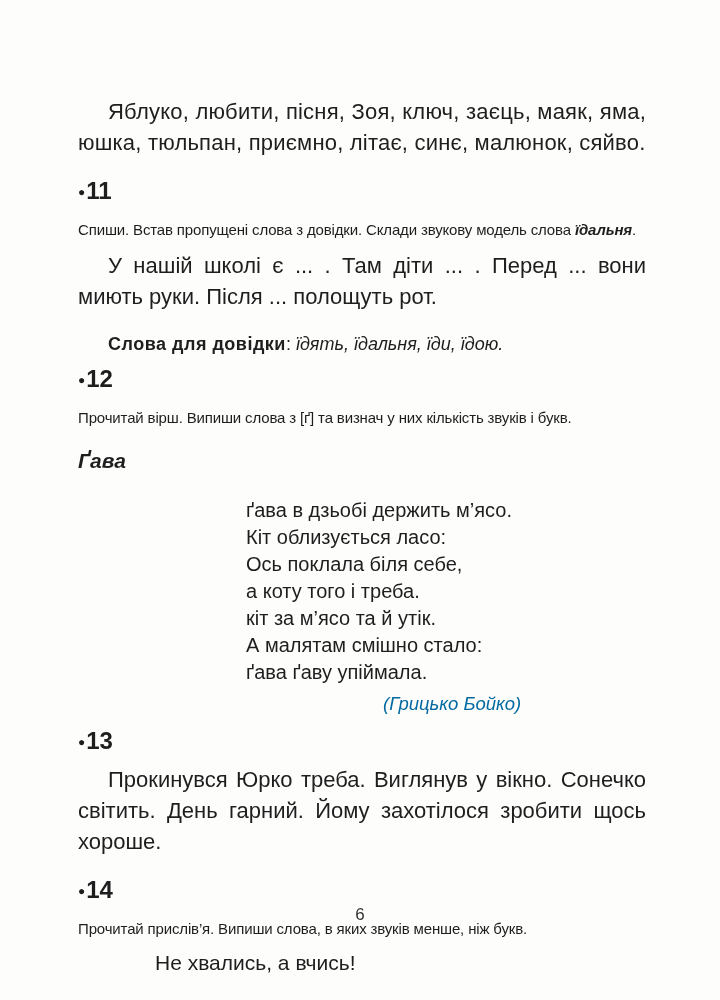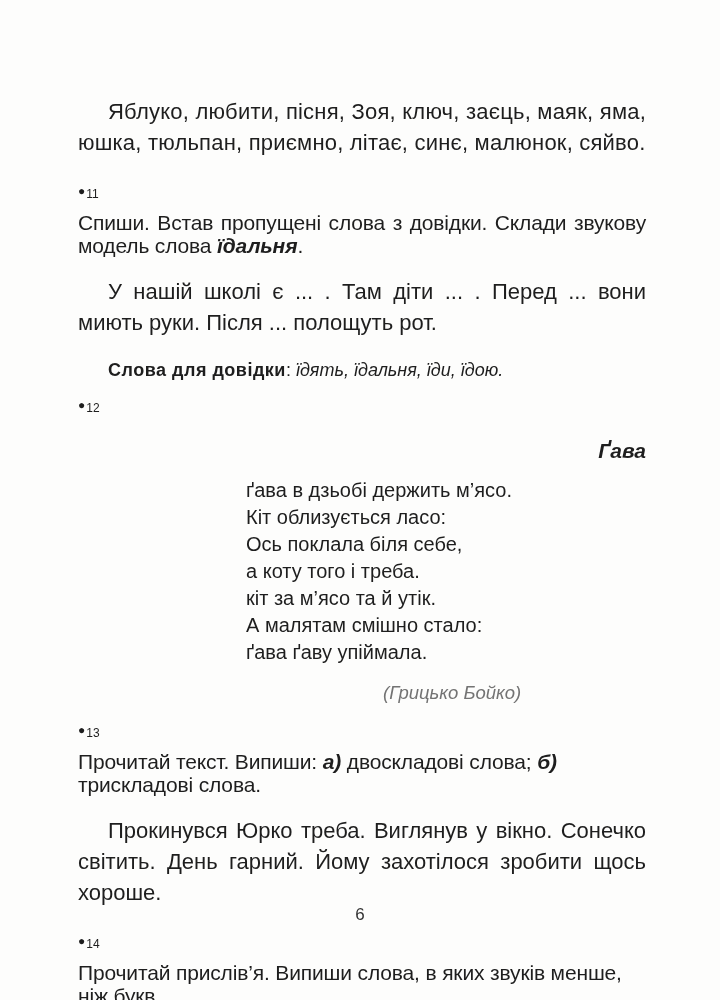--- a/index.html
+++ b/index.html
@@ -14,52 +14,52 @@
   .content { padding:74px 74px 0 78px; }
 
   .word-list {
     font-size:22px; line-height:31px;
     text-align:justify; text-indent:30px;
     letter-spacing:0.2px;
   }
 
   .ex-header { margin-top:13px; line-height:22px; }
   .ex-bullet { font-size:12px; vertical-align:3px; margin-right:1px; }
-  .ex-number { font-size:12px; font-weight:normal; }
+  .ex-number { font-size:24px; font-weight:bold; }
 
   .instruction {
-    font-size:21px; line-height:23px;
+    font-size:15px; line-height:23px;
     letter-spacing:-0.15px;
-    margin-top:6px;
+    margin-top:13px;
   }
   .instruction.justify { text-align:justify; }
   .bi { font-weight:bold; font-style:italic; }
 
   .body-par {
     font-size:22px; line-height:31px;
     text-align:justify; text-indent:30px;
-    margin-top:19px;
+    margin-top:9px;
   }
 
   .ref-line { font-size:18px; margin-top:13px; text-indent:30px; }
   .ref-label { font-weight:bold; letter-spacing:0.5px; }
   .ref-words { font-style:italic; }
 
   .poem-title {
-    text-align:right;
+    text-align:left;
     font-weight:bold; font-style:italic;
     font-size:21px;
-    margin-top:20px; margin-bottom:14px;
+    margin-top:20px; margin-bottom:24px;
   }
   .poem { margin-left:168px; font-size:20px; line-height:27px; }
   .poem-line { white-space:pre; }
   .poem-author {
     font-style:italic; font-size:18.5px;
-    padding-left:137px; margin-top:13px;
-    color:#737373;
+    padding-left:137px; margin-top:4px;
+    color:#0369a1;
   }
 
   .proverb-block { margin-left:77px; font-size:21px; line-height:32px; margin-top:7px; }
 
   .page-number {
     position:absolute; top:905px; left:0; width:720px;
     text-align:center; font-size:17px; color:#333;
   }
 </style>
 </head>
@@ -76,38 +76,36 @@
     <span>Спиши. Встав пропущені слова з довідки. Склади звукову модель слова </span><span class="bi">їдальня</span><span>.</span>
   </div>
   <p class="body-par">У нашій школі є ... . Там діти ... . Перед ... вони миють руки. Після ... полощуть рот.</p>
   <div class="ref-line">
     <span class="ref-label">Слова для довідки</span><span>:</span><span class="ref-words"> їдять, їдальня, їди, їдою.</span>
   </div>
 
   <div class="ex-header">
     <span class="ex-bullet">●</span><span class="ex-number">12</span>
   </div>
+  <div class="instruction">Прочитай вірш. Випиши слова з [ґ] та визнач у них кількість звуків і букв.</div>
 
   <div class="poem-title">Ґава</div>
   <div class="poem">
     <div class="poem-line">ґава в дзьобі держить м’ясо.</div>
     <div class="poem-line">Кіт облизується ласо:</div>
     <div class="poem-line">Ось поклала біля себе,</div>
     <div class="poem-line">а коту того і треба.</div>
     <div class="poem-line">кіт за м’ясо та й утік.</div>
     <div class="poem-line">А малятам смішно стало:</div>
     <div class="poem-line">ґава ґаву упіймала.</div>
     <div class="poem-author">(Грицько Бойко)</div>
   </div>
 
   <div class="ex-header">
     <span class="ex-bullet">●</span><span class="ex-number">13</span>
-  </div>
-  <div class="instruction">
-    <span>Прочитай текст. Випиши: </span><span class="bi">а)</span><span> двоскладові слова; </span><span class="bi">б)</span><span> трискладові слова.</span>
   </div>
   <p class="body-par">Прокинувся Юрко треба. Виглянув у вікно. Сонечко світить. День гарний. Йому захотілося зробити щось хороше.</p>
 
   <div class="ex-header">
     <span class="ex-bullet">●</span><span class="ex-number">14</span>
   </div>
   <div class="instruction">Прочитай прислів’я. Випиши слова, в яких звуків менше, ніж букв.</div>
   <div class="proverb-block">
     <div>Не хвались, а вчись!</div>
 

